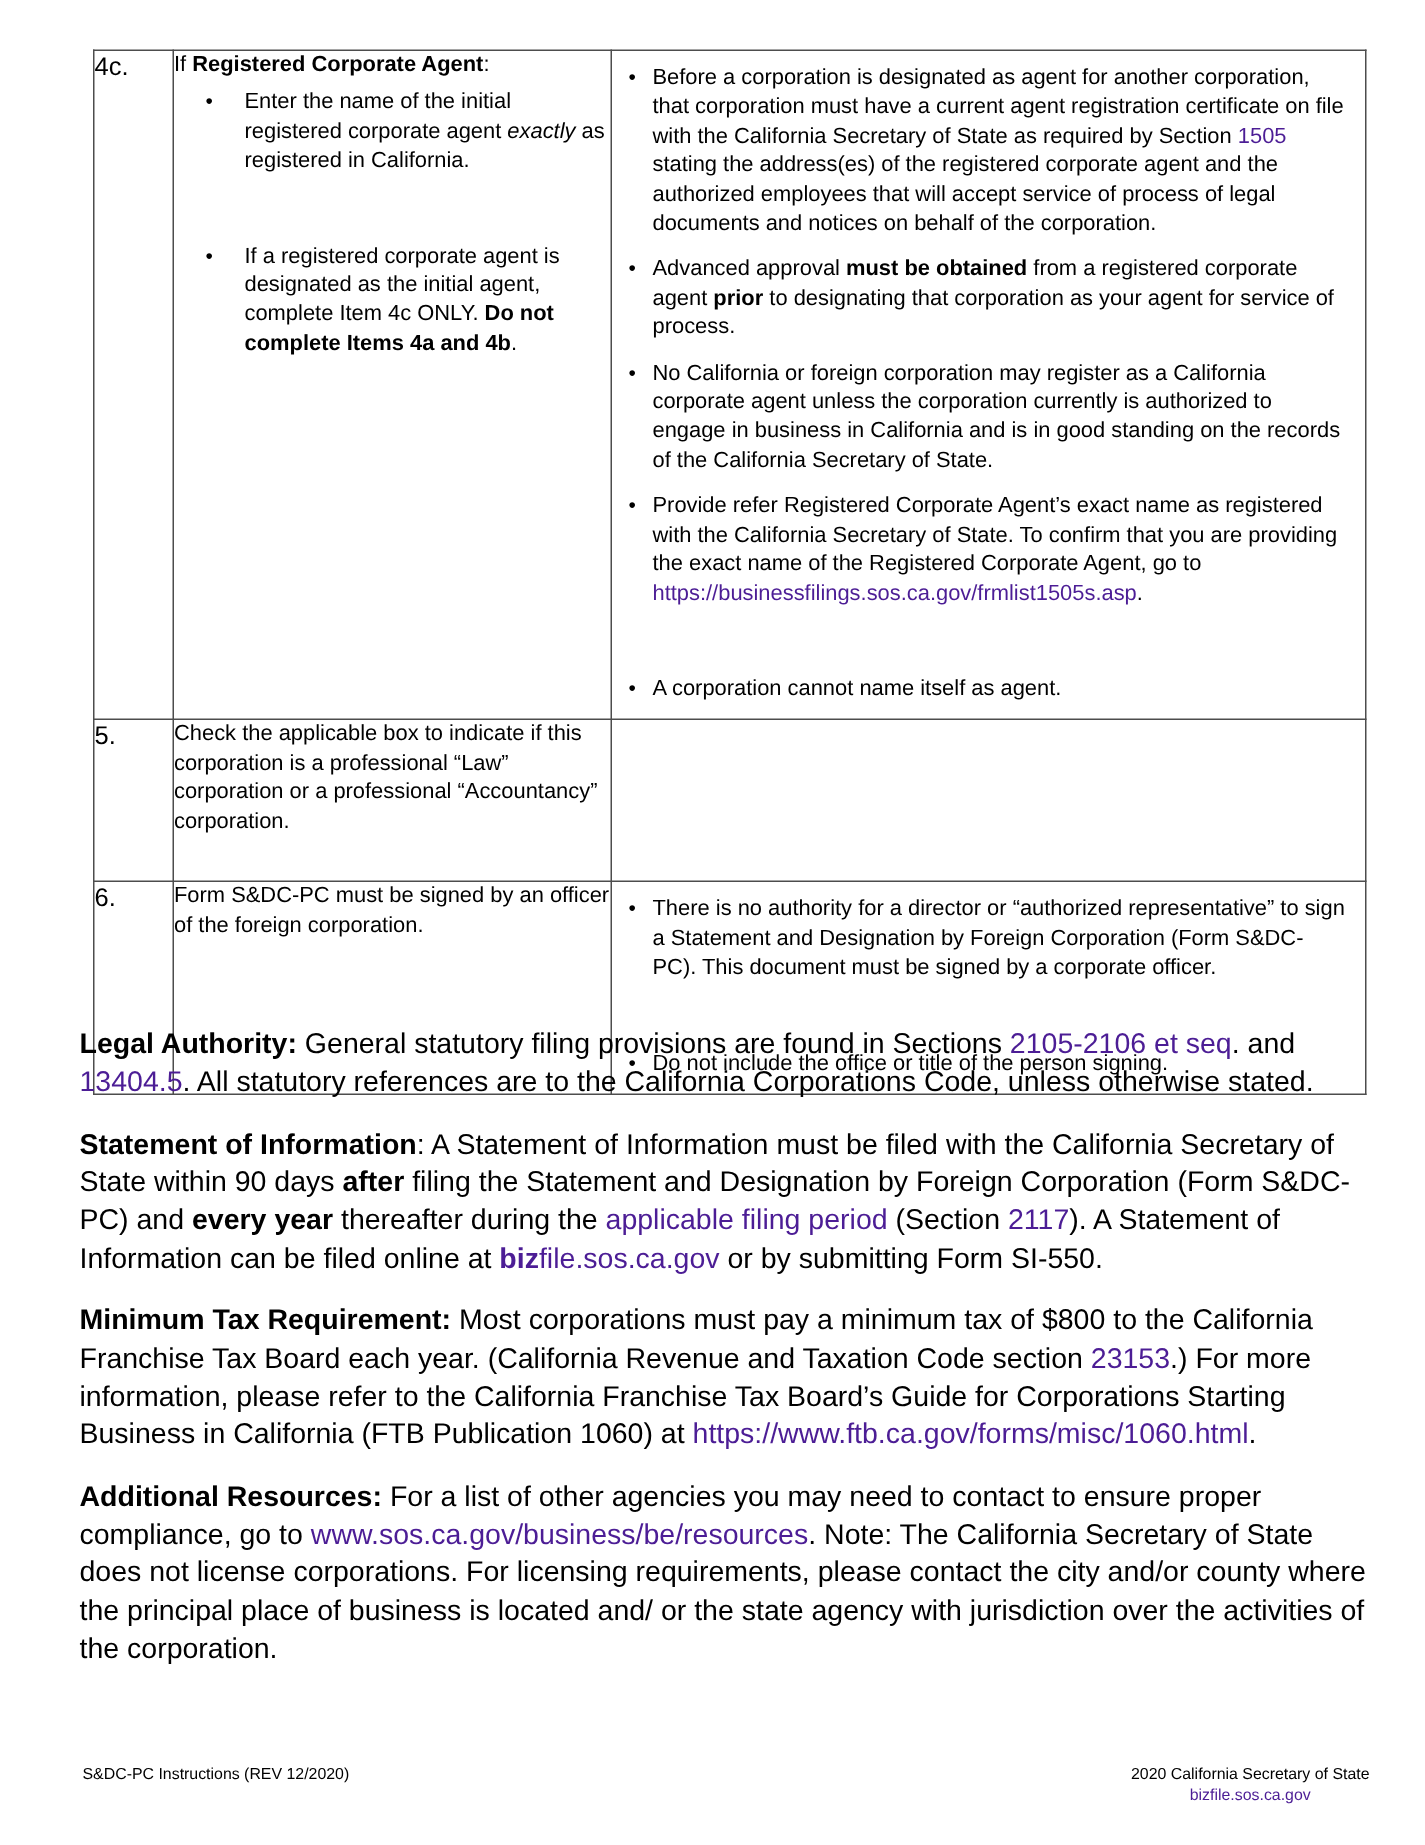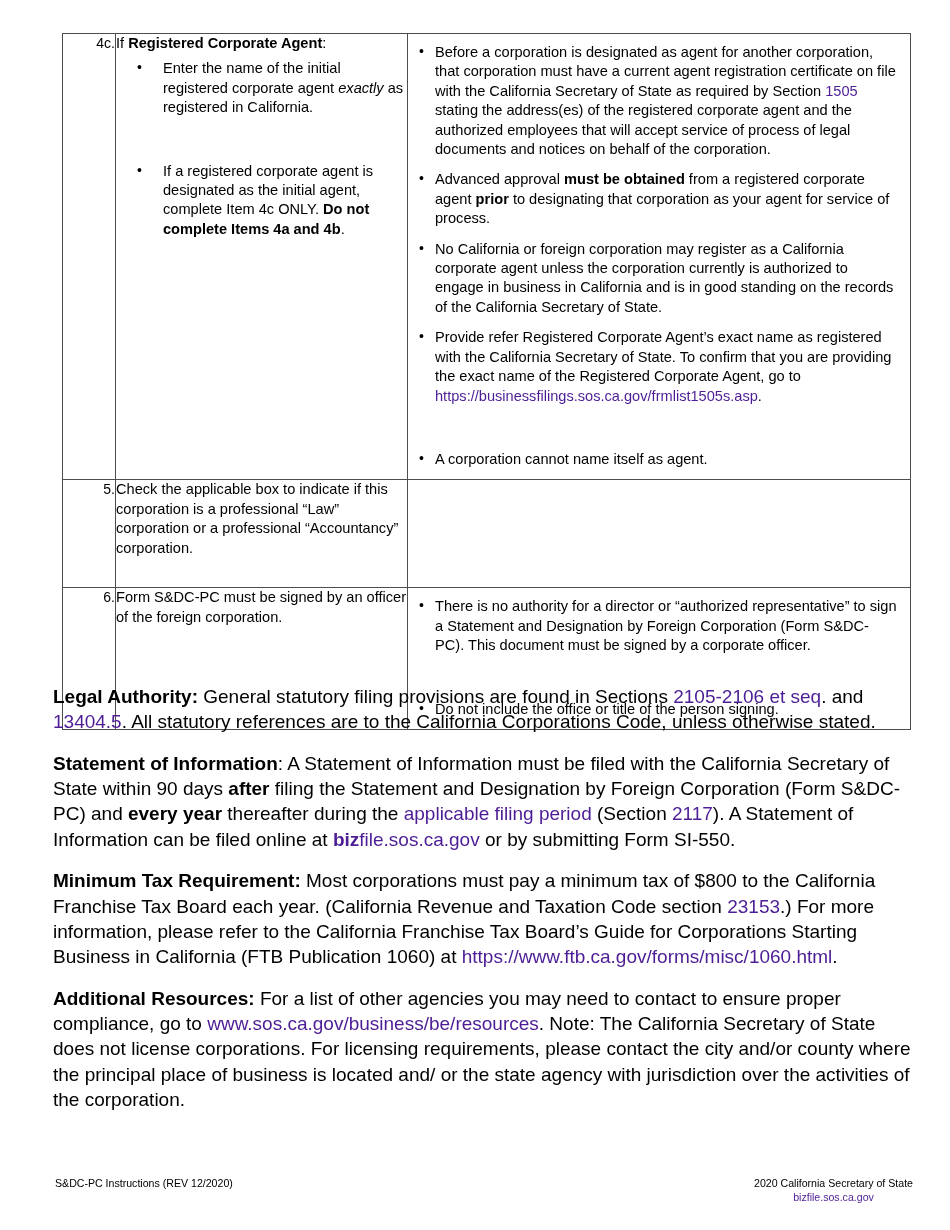--- a/index.html
+++ b/index.html
@@ -35,22 +35,22 @@
   .inst-table td {
     border: 1px solid #4d4d4d;
     vertical-align: top;
     padding: 0;
   }
   .col-num   { width: 53px; }
   .col-left  { width: 292px; }
   .col-right { width: 503px; }
 
   .cell-num {
-    text-align: right;
-    font-size: 14px;
+    text-align: left;
+    font-size: 17px;
     padding-top: 10px;
     line-height: 1.3;
     margin-top: 42px;
   }
   .cell-body {
     padding: 9px 8px 10px 11px;
     font-size: 14.6px;
     line-height: 1.33;
   }
   .cell-body.right {

